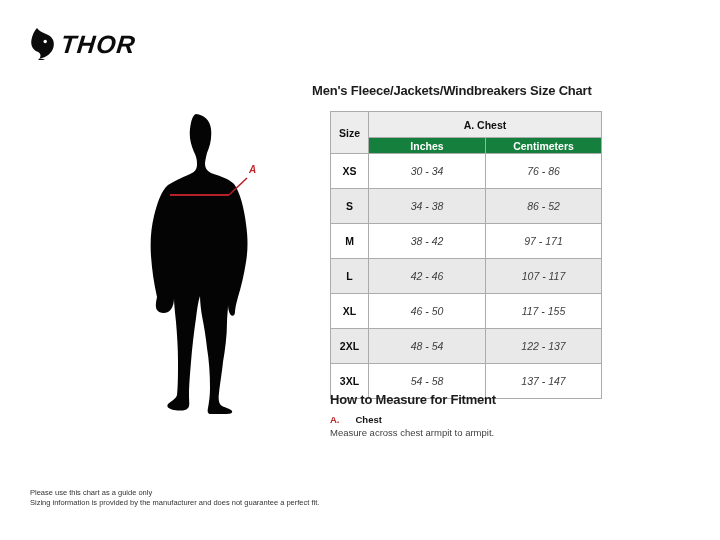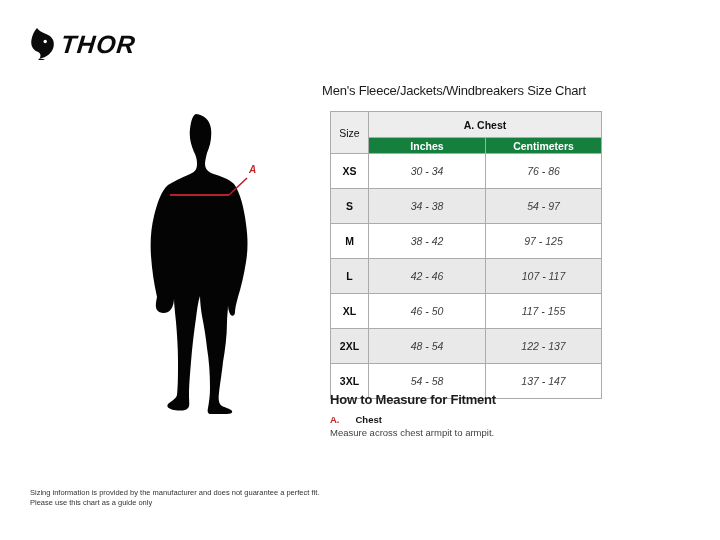--- a/index.html
+++ b/index.html
@@ -16,35 +16,35 @@
   }
   
   .figure-wrap{position:absolute;left:148px;top:112px;width:112px;height:302px;}
   .figure-wrap svg{display:block;width:112px;height:302px;}
   .marker-label{
     position:absolute;left:249px;top:164px;font-size:10px;font-weight:bold;
     font-style:italic;
   }
   
   .chart-title{
-    position:absolute;left:322px;top:83px;font-size:13px;font-weight:normal;
+    position:absolute;left:312px;top:83px;font-size:13px;font-weight:bold;
     letter-spacing:-0.2px;color:#1c1c1c;
   }
   table.size-table{
     position:absolute;left:330px;top:111px;border-collapse:collapse;
     table-layout:fixed;width:271px;
   }
   .size-table td,.size-table th{
     border:1px solid #ababab;text-align:center;vertical-align:middle;
     font-size:10.5px;padding:0;
   }
   .col-size{width:38px;}
   .col-in{width:117px;}
   .col-cm{width:116px;}
-  .th-size{background:#ededed;font-weight:normal;color:#101010;font-size:11px;}
+  .th-size{background:#ededed;font-weight:bold;color:#101010;font-size:11px;}
   .th-group{background:#ededed;font-weight:bold;color:#101010;height:25px;font-size:11px;}
   .th-unit{background:#15803d;color:#ffffff;font-weight:bold;height:15px;font-size:8.5px;}
   .row{height:35px;}
   .row.alt td{background:#e9e9e9;}
   .cell-size{font-weight:bold;color:#0c0c0c;}
   .cell-val{color:#3d3d3d;font-style:italic;}
   
   .measure-heading{
     position:absolute;left:330px;top:392px;font-size:13px;font-weight:bold;
     letter-spacing:-0.2px;color:#1c1c1c;
@@ -145,26 +145,26 @@
       <th class="th-unit">Centimeters</th>
     </tr>
     <tr class="row">
       <td class="cell-size">XS</td>
       <td class="cell-val">30 - 34</td>
       <td class="cell-val">76 - 86</td>
     </tr>
     <tr class="row alt">
       <td class="cell-size">S</td>
       <td class="cell-val">34 - 38</td>
-      <td class="cell-val">54 - 97</td>
+      <td class="cell-val">86 - 52</td>
     </tr>
     <tr class="row">
       <td class="cell-size">M</td>
       <td class="cell-val">38 - 42</td>
-      <td class="cell-val">97 - 125</td>
+      <td class="cell-val">97 - 171</td>
     </tr>
     <tr class="row alt">
       <td class="cell-size">L</td>
       <td class="cell-val">42 - 46</td>
       <td class="cell-val">107 - 117</td>
     </tr>
     <tr class="row">
       <td class="cell-size">XL</td>
       <td class="cell-val">46 - 50</td>
       <td class="cell-val">117 - 155</td>
@@ -182,17 +182,17 @@
   </tbody>
     </table>
 
   <div class="measure-heading">How to Measure for Fitment</div>
   <div class="measure-item">
     <span class="measure-key">A.</span><span class="measure-label">Chest</span>
   </div>
   <div class="measure-desc">Measure across chest armpit to armpit.</div>
 
   <div class="disclaimer">
+    <div>Please use this chart as a guide only</div>
     <div>Sizing information is provided by the manufacturer and does not guarantee a perfect fit.</div>
-    <div>Please use this chart as a guide only</div>
   </div>
 
 </div>
 
 </body></html>

